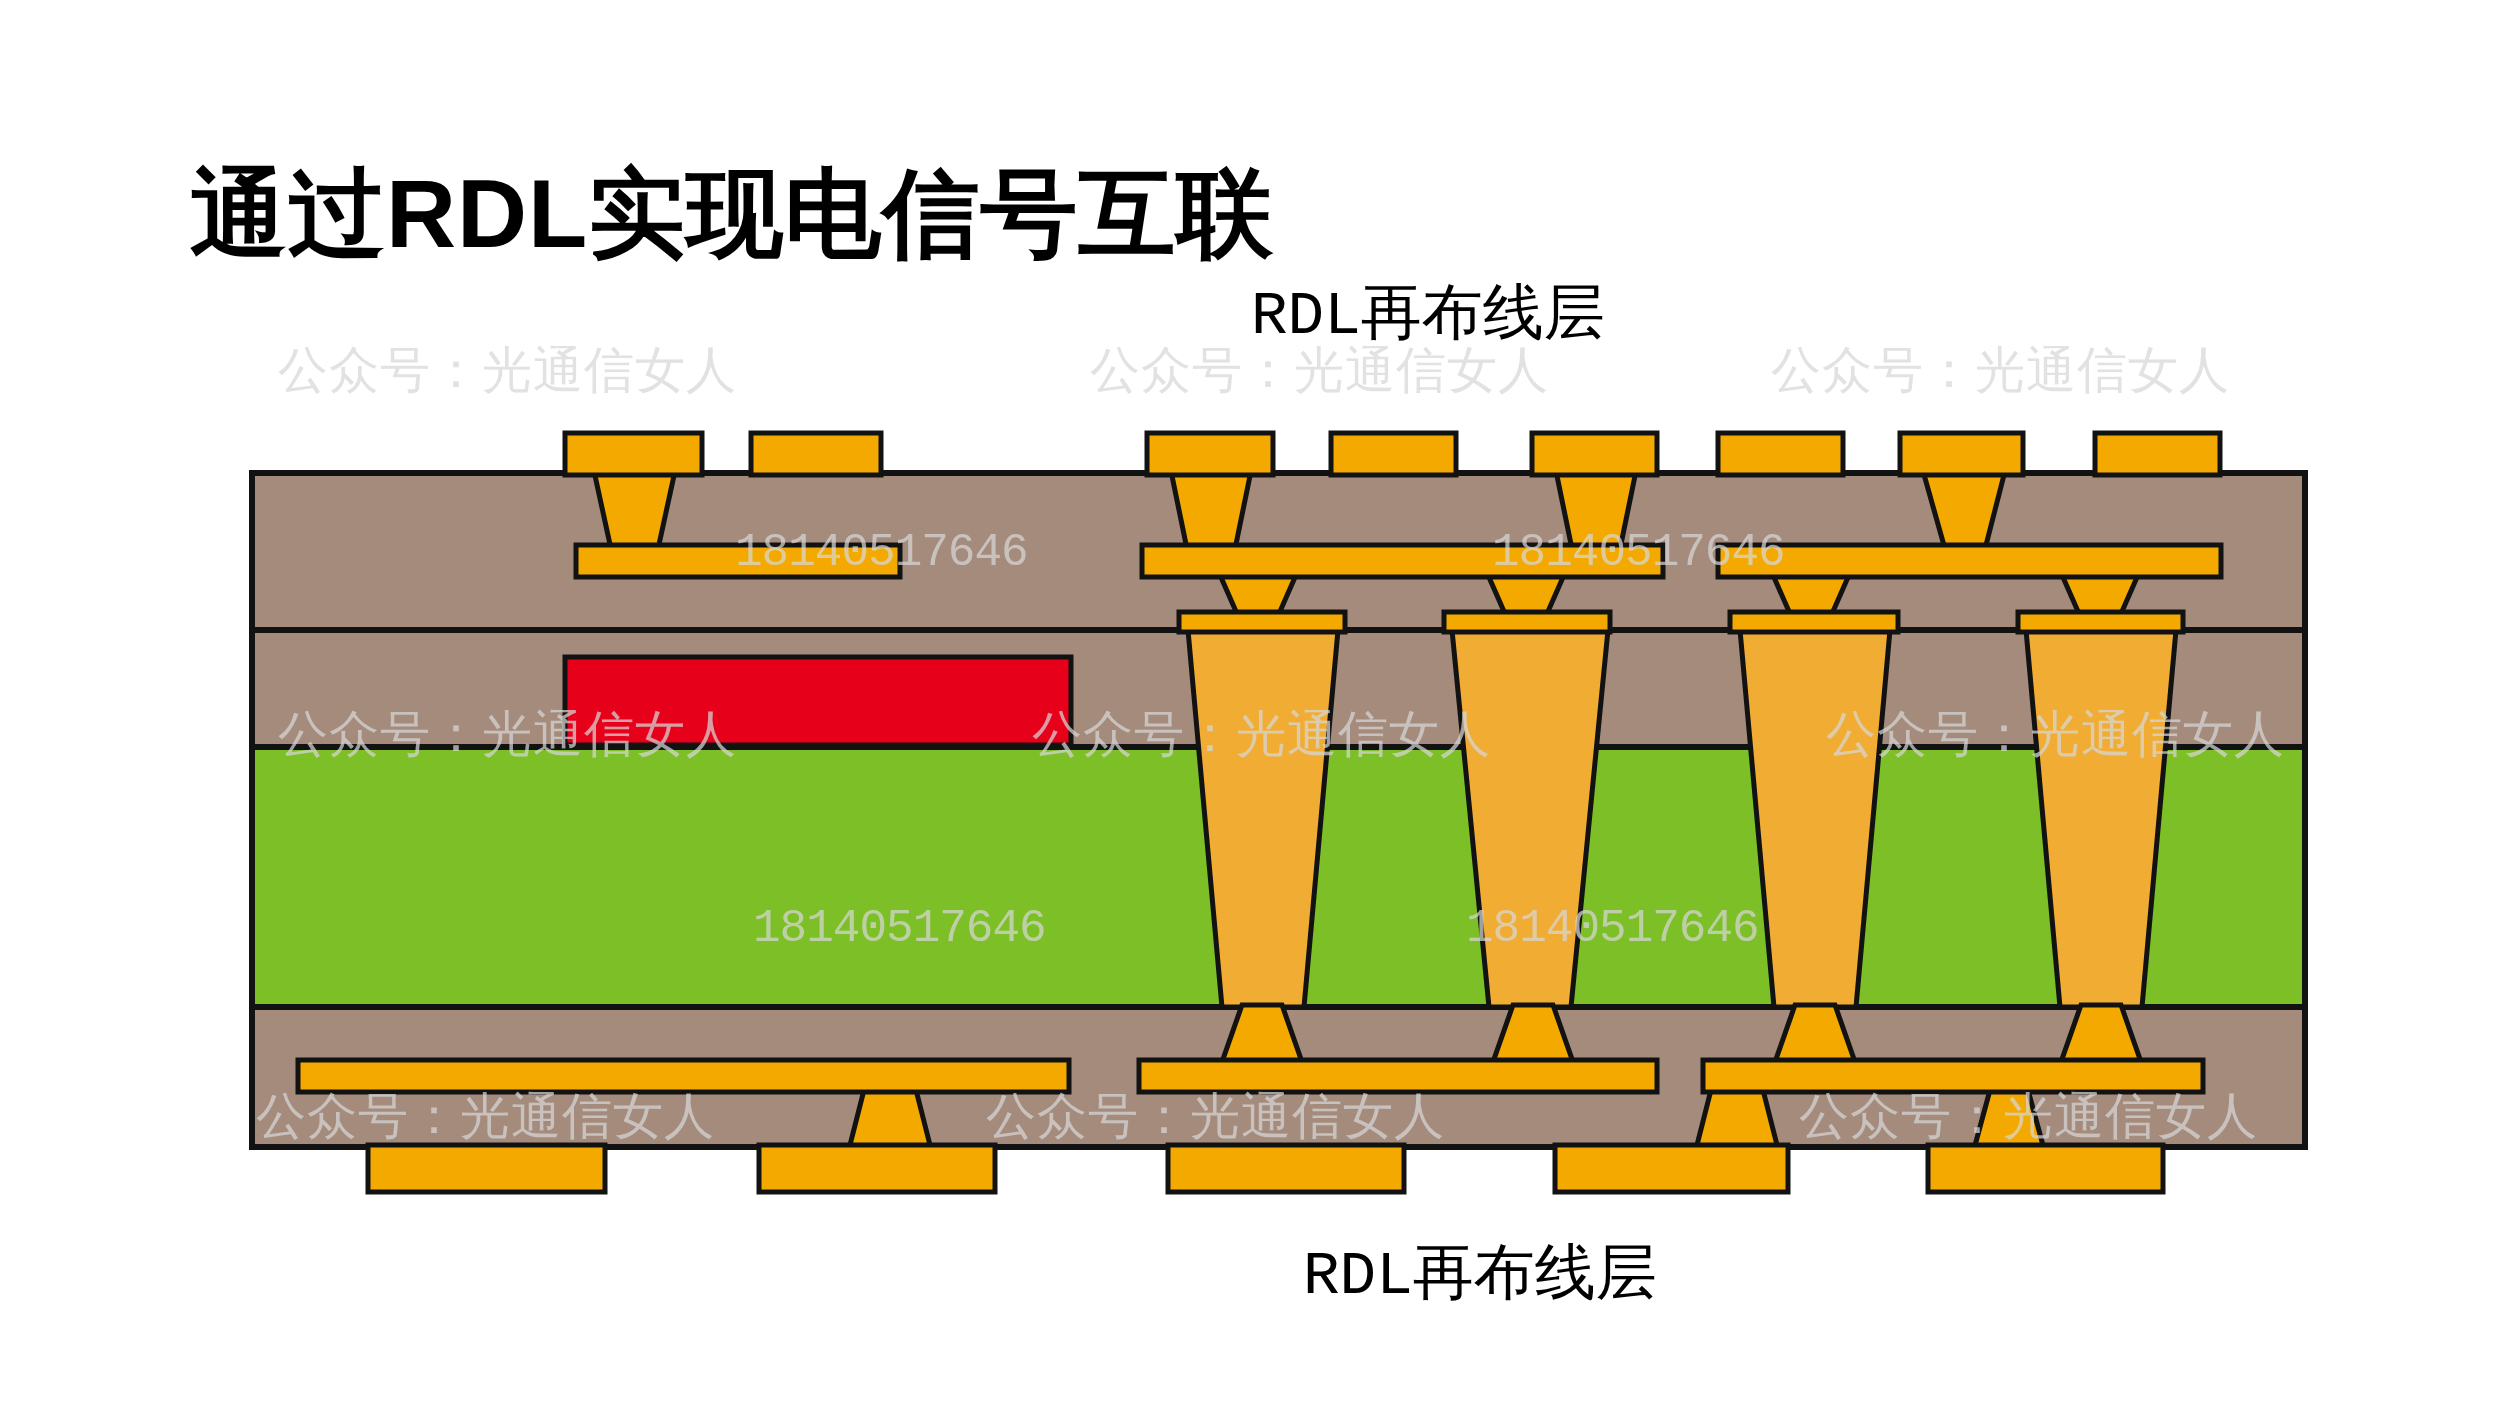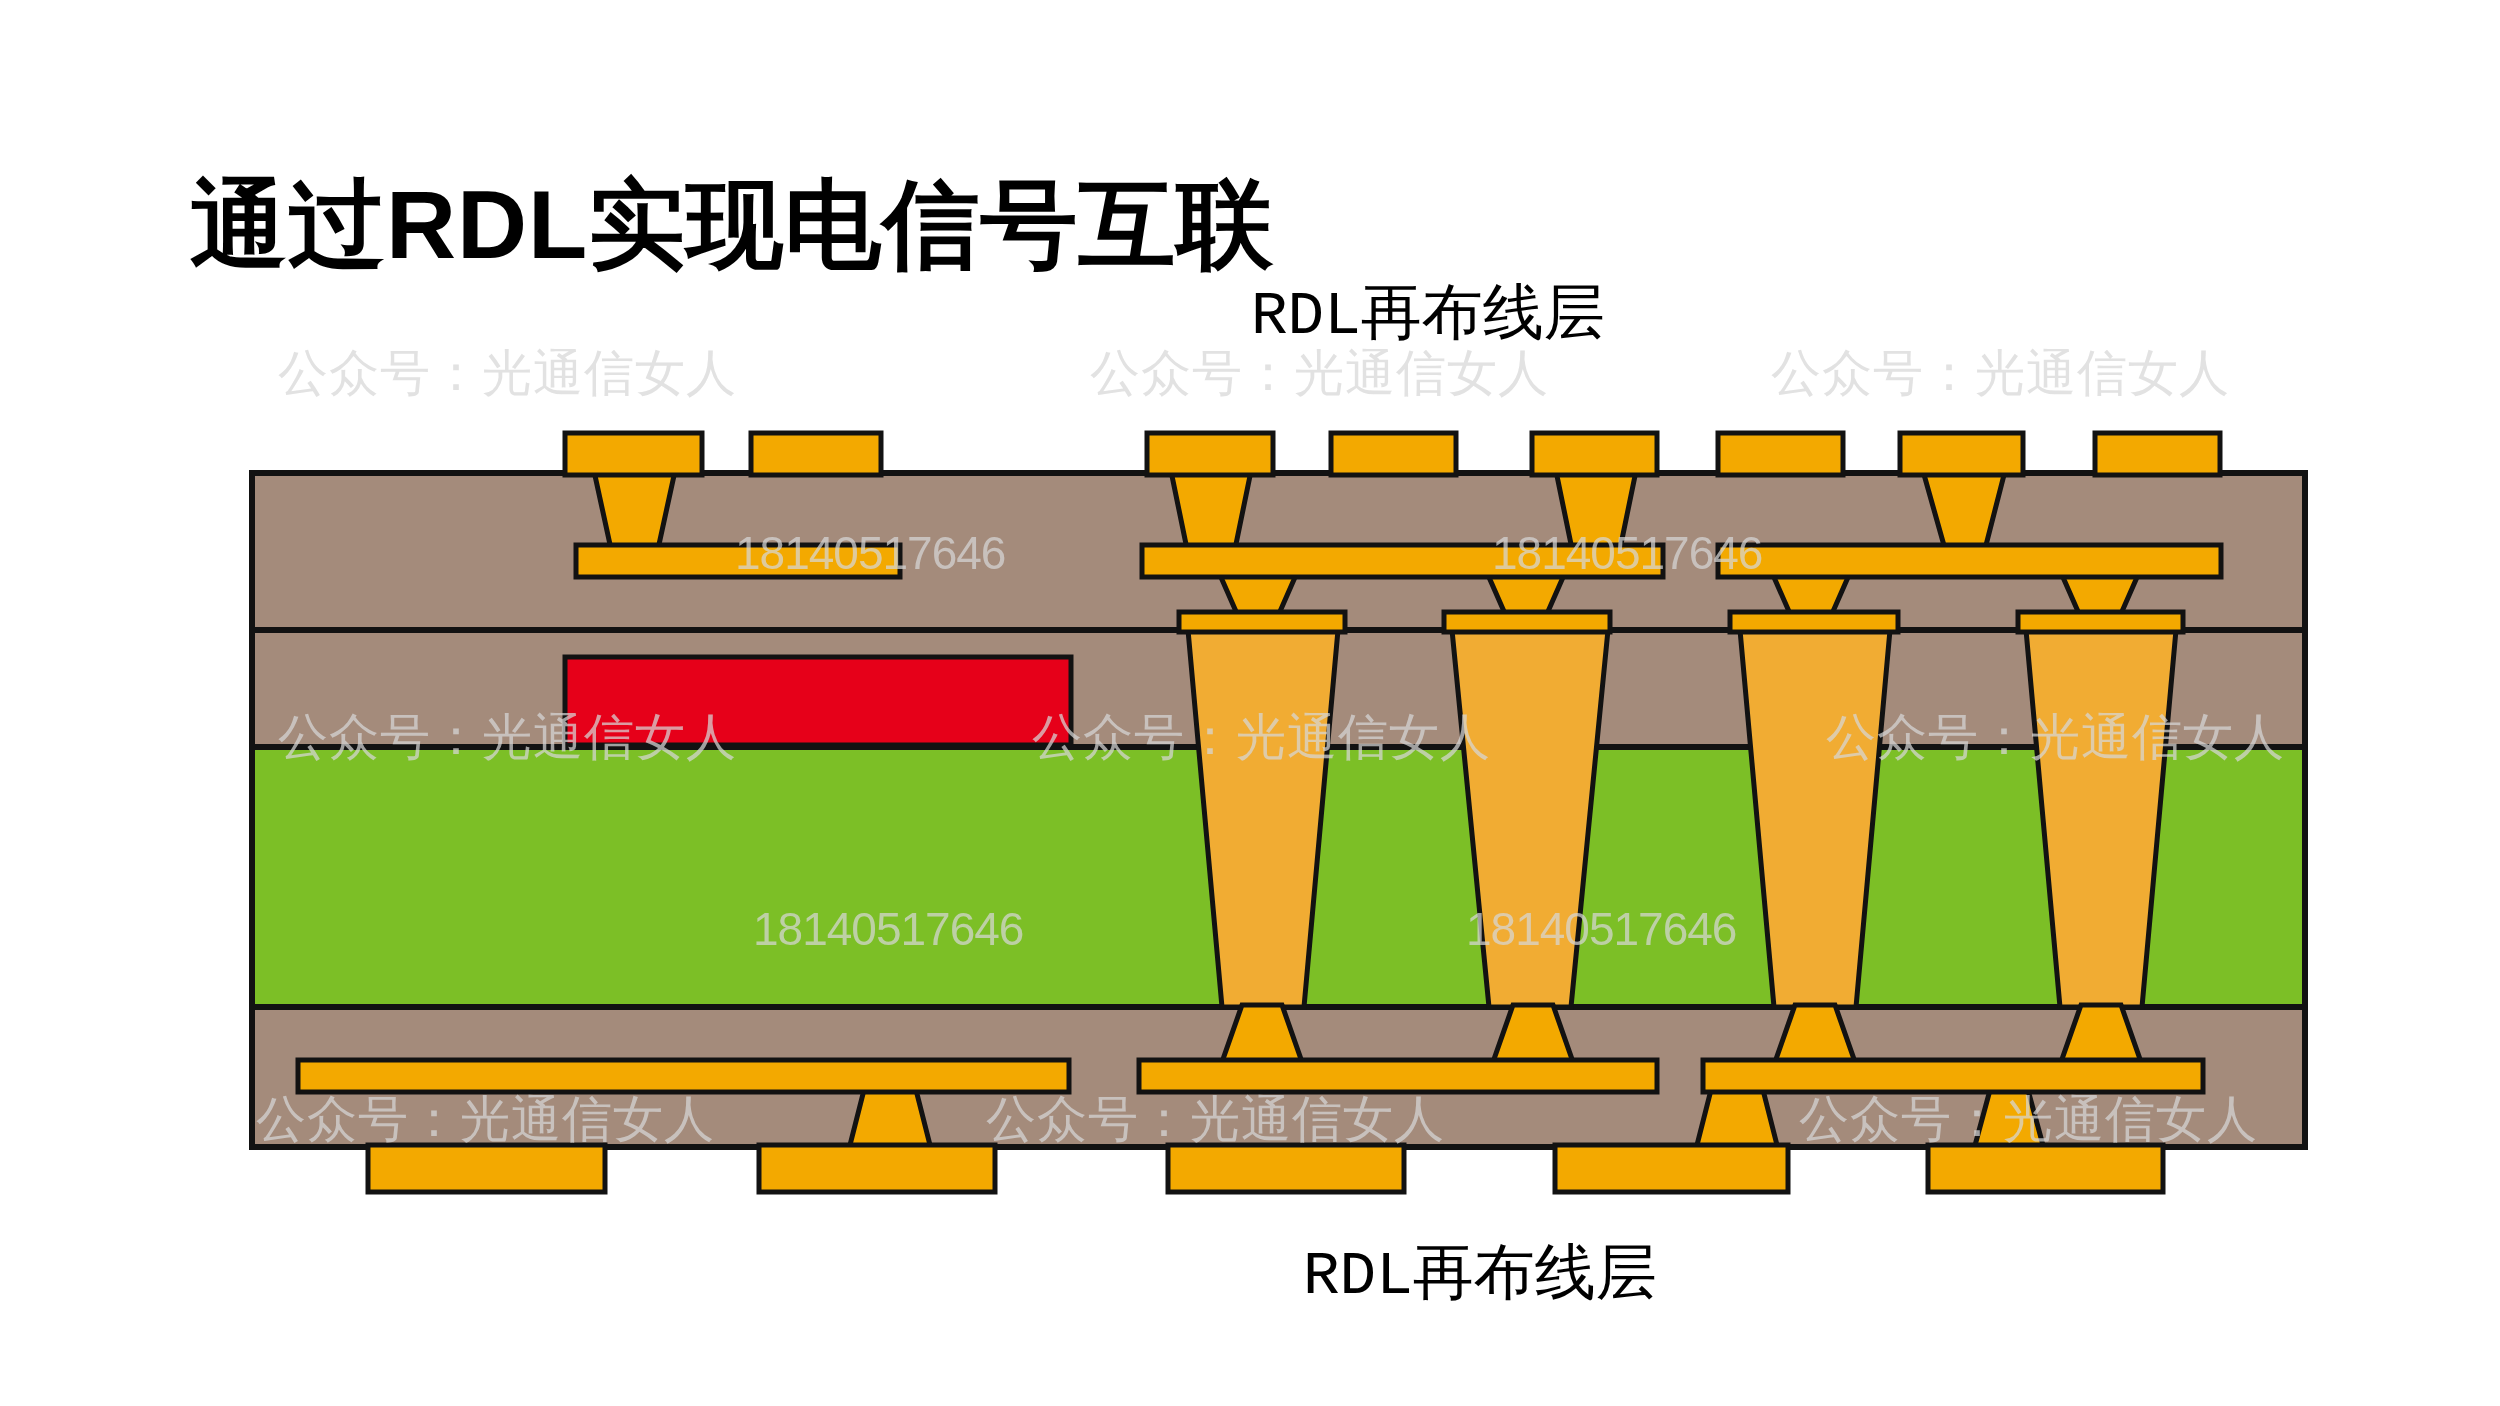--- a/index.html
+++ b/index.html
@@ -19,40 +19,40 @@
     width: 2500px; height: 1406px;
   }
   .ly-brown { fill: var(--c-dielectric, #A48B7B); }
   .ly-green { fill: var(--c-substrate, #7CBF26); }
   .cu  { fill: var(--c-copper, #F3A900); stroke: var(--c-outline, #111); stroke-width: 5px; }
   .tsv { fill: var(--c-tsv, #F1AC33);    stroke: var(--c-outline, #111); stroke-width: 5px; }
   .die { fill: var(--c-die, #E60019);    stroke: var(--c-outline, #111); stroke-width: 5px; }
   .rule { stroke: var(--c-outline, #111); stroke-width: 6px; fill: none; }
   .title {
     position: absolute;
-    left: 190px; top: 107px;
+    left: 190px; top: 96px;
     font-size: 97px;
     font-weight: bold;
     letter-spacing: 1px;
     line-height: 1.1;
     white-space: nowrap;
     text-align: center;
   }
   .lbl {
     position: absolute;
     font-size: 61px;
     line-height: 1.1;
     white-space: nowrap;
     font-family: Liberation Mono, monospace;
   }
   .lbl-top    { left: 1251px; top: 283px; }
   .lbl-bottom { left: 1303px; top: 1243px; }
   .wm {
     position: absolute;
-    font-family: Liberation Sans, sans-serif;
+    font-family: Liberation Mono, monospace;
     color: var(--c-watermark, #D8D8D8);
     opacity: 0.72;
     white-space: nowrap;
     line-height: 1.1;
     pointer-events: none;
   }
   .wm-cn  { font-size: 50px; letter-spacing: 1px; }
   .wm-num { font-size: 46px; letter-spacing: -1px; }
 </style>
 </head>

